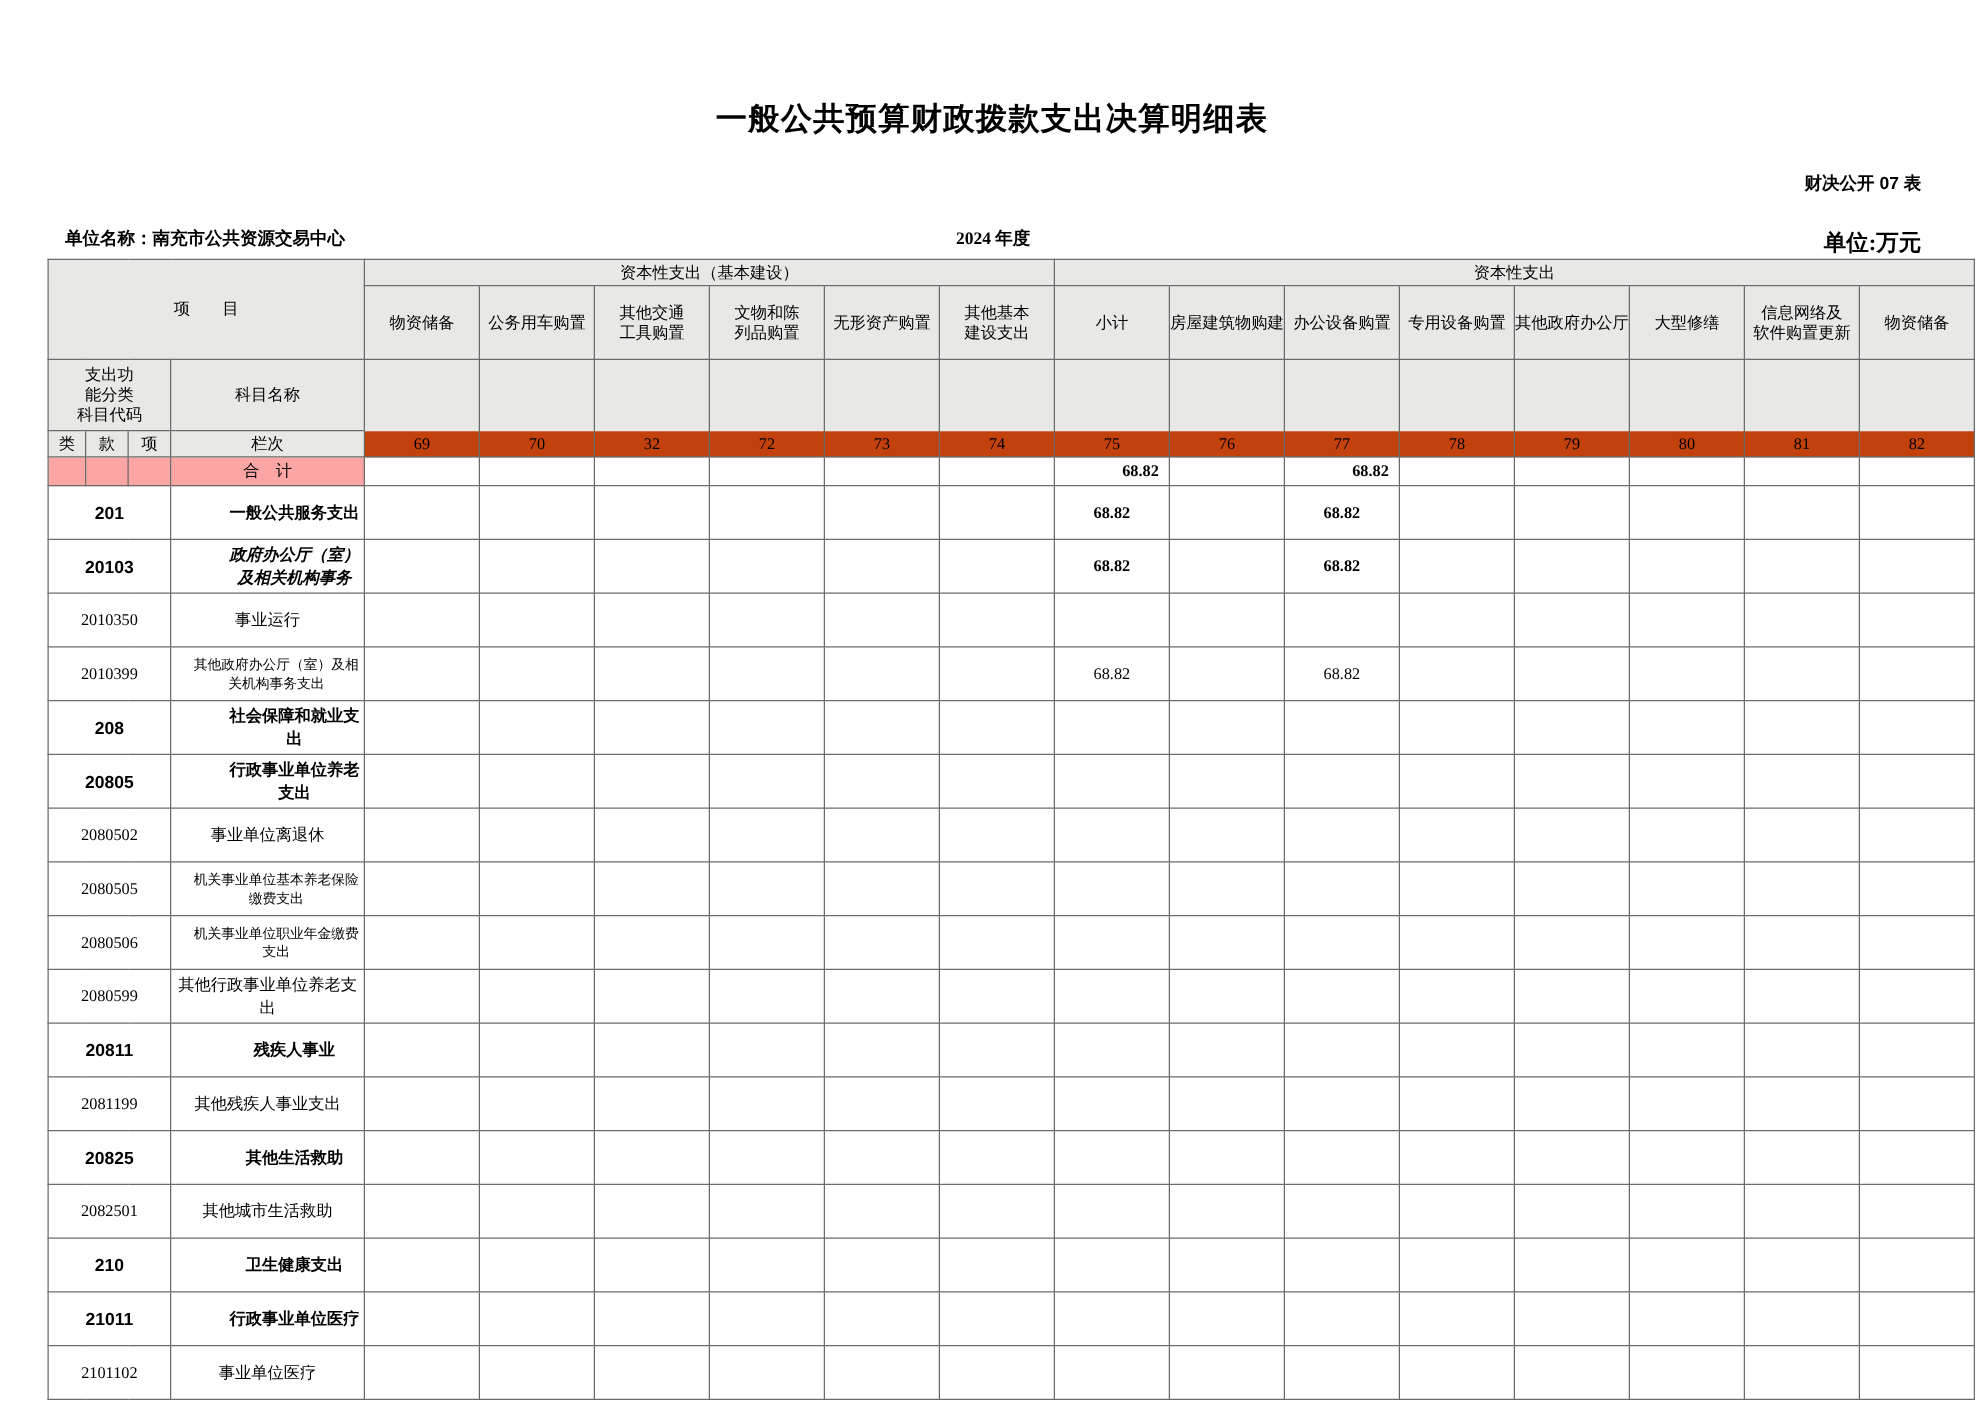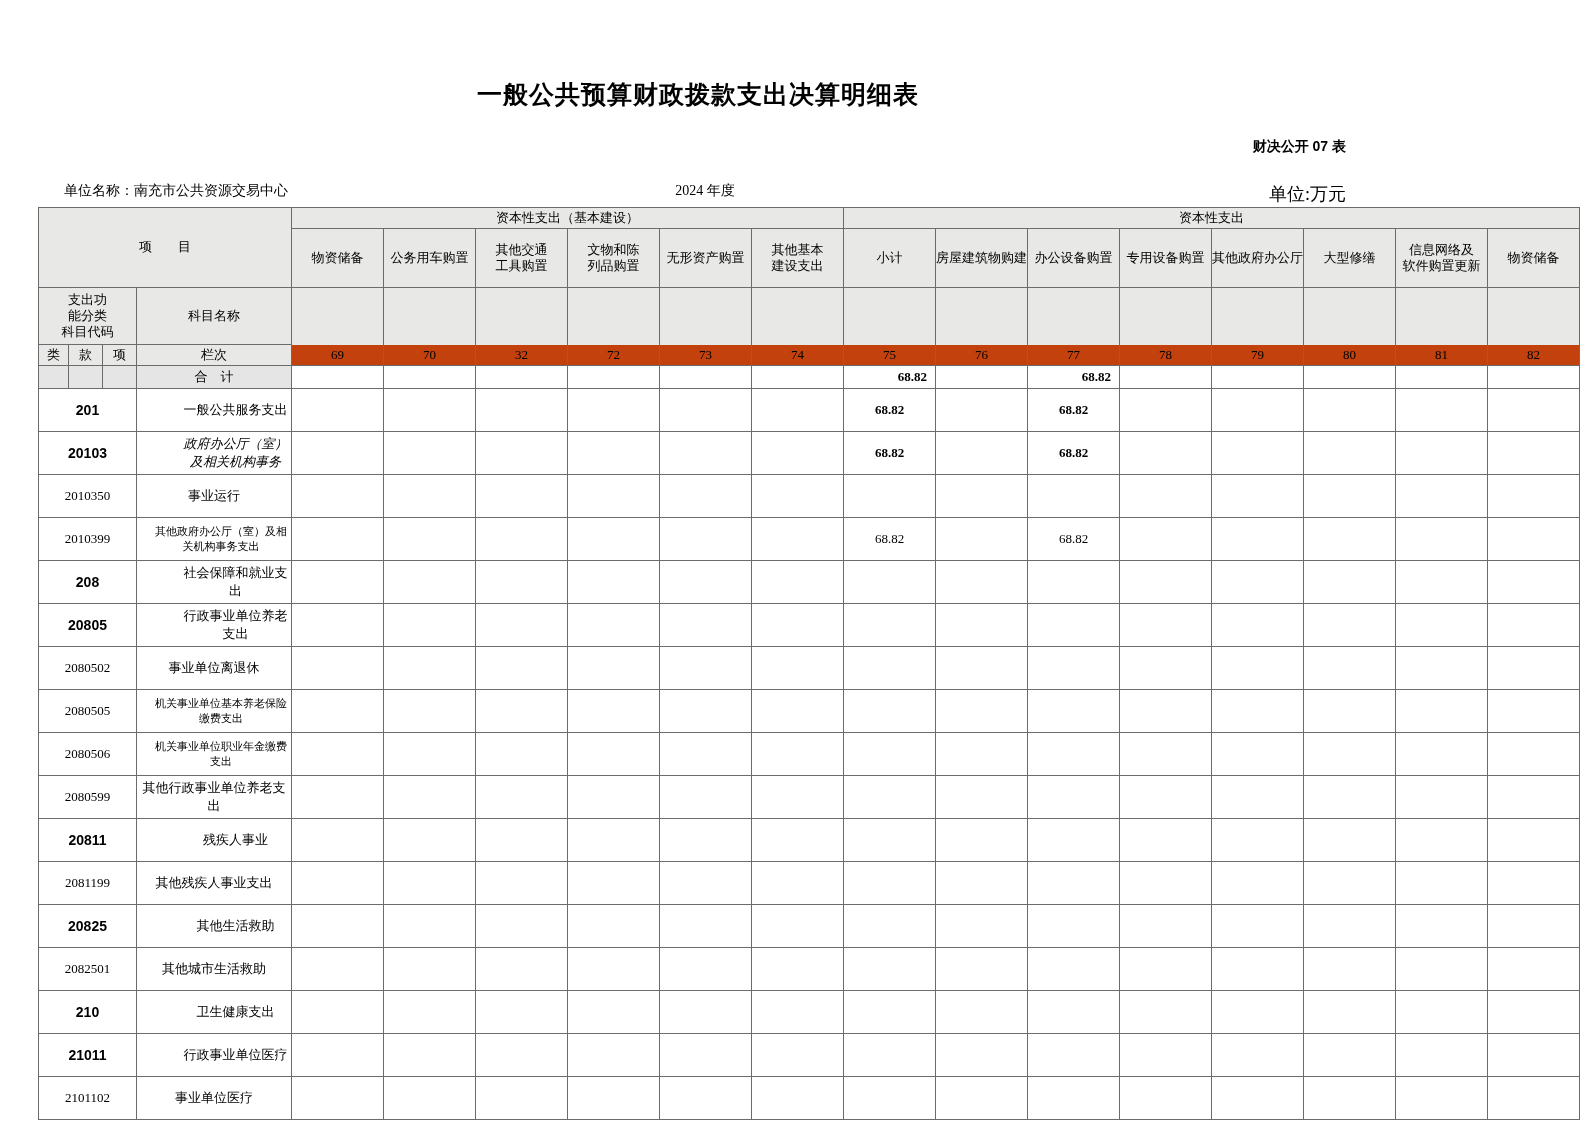--- a/index.html
+++ b/index.html
@@ -9,21 +9,21 @@
   }
   body {
     width: 1587px;
     height: 1122px;
     font-family: "Liberation Serif", serif;
     color: #000000;
     position: relative;
   }
   .page {
     position: relative;
-    width: 1396px;
+    width: 1587px;
     height: 1122px;
     box-sizing: border-box;
   }
   .doc-title {
     text-align: center;
     font-family: "Liberation Sans", sans-serif;
     font-weight: bold;
     font-size: 25px;
     letter-spacing: 1px;
     margin: 0;
@@ -33,24 +33,25 @@
     position: absolute;
     right: 50px;
     top: 138px;
     font-family: "Liberation Sans", sans-serif;
     font-weight: bold;
     font-size: 14px;
   }
   .meta-row {
     position: absolute;
     top: 182px;
-    left: 64px;
+    left: 52px;
     right: 50px;
     height: 18px;
     font-size: 14px;
+    font-weight: bold;
   }
   .meta-left {
     position: absolute;
     left: 0;
     top: 0;
     font-size: 14px;
   }
   .meta-center {
     position: absolute;
     left: 0;
@@ -97,21 +98,21 @@
     font-size: 12px;
     height: 20px;
   }
   .lane-num {
     background: #c2410c;
     font-size: 12.5px;
     height: 20px;
     font-family: "Liberation Serif", serif;
   }
   .total-row td {
-    background: #e5e5e5;
+    background: #fca5a5;
     height: 22px;
     font-size: 13px;
   }
   .total-row td.val {
     background: #ffffff;
     text-align: right;
     padding-right: 8px;
     font-weight: bold;
   }
   .data-row td {
@@ -126,21 +127,21 @@
     font-family: "Liberation Sans", sans-serif;
     font-size: 14px;
     margin-top: 24px;
   }
   .name {
     text-align: left;
     padding-left: 18px;
     font-size: 14px;
   }
   .name.b {
-    font-weight: normal;
+    font-weight: bold;
     font-family: "Liberation Sans", sans-serif;
     padding-left: 43px;
   }
   .name.sm {
     font-size: 11px;
     padding-left: 14px;
   }
   .name.b.it {
     font-style: italic;
   }

